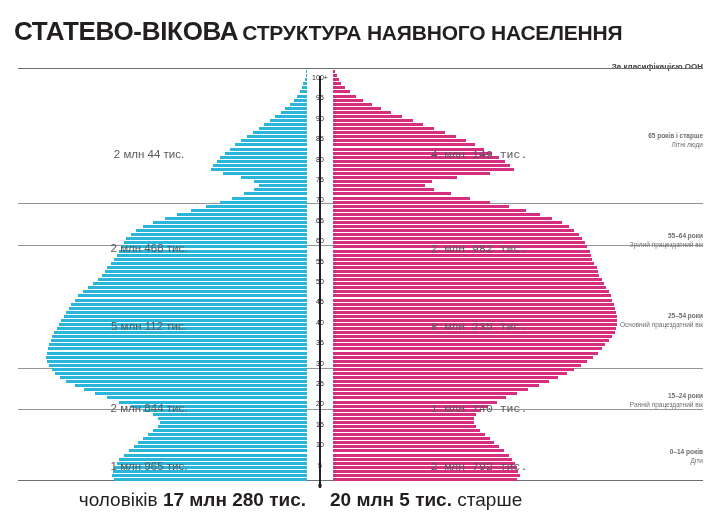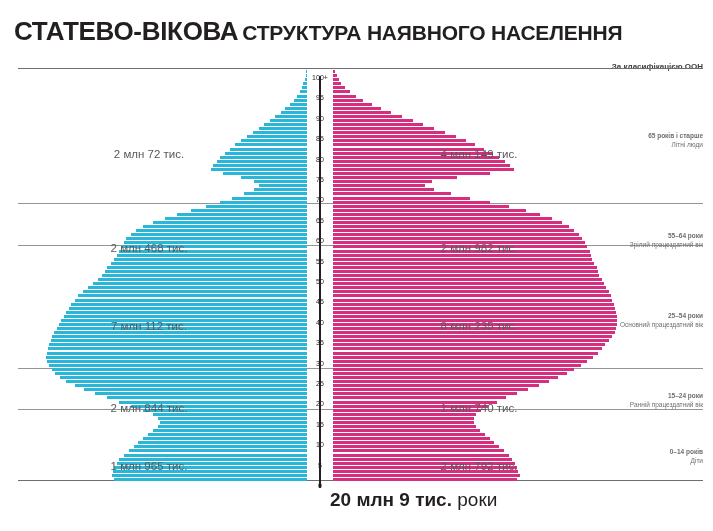--- a/index.html
+++ b/index.html
@@ -52,21 +52,21 @@
   }
   .bar{
     position:absolute;height:3px;
   }
   .bar.m{background:#29b6d8;right:0;}
   .bar.f{background:#d62f7f;left:0;}
   
   .ann{
     position:absolute;font-size:11.5px;color:#58595b;white-space:nowrap;
   }
-  .ann.f{color:#58595b;}
+  .ann.f{color:#58595b;font-family:Liberation Mono, monospace;}
   
   .cls{
     position:absolute;right:14px;text-align:right;white-space:nowrap;
     font-size:6.5px;color:#6d6e71;line-height:1.35;
   }
   .cls b{font-weight:bold;display:block;}
   #oon{
     position:absolute;right:14px;top:2px;font-size:8px;color:#414042;
     white-space:nowrap;font-weight:bold;
   }
@@ -329,38 +329,42 @@
       <div class="axis-label" style="top: 291.6px;">30</div>
       <div class="axis-label" style="top: 312px;">25</div>
       <div class="axis-label" style="top: 332.4px;">20</div>
       <div class="axis-label" style="top: 352.8px;">15</div>
       <div class="axis-label" style="top: 373.2px;">10</div>
       <div class="axis-label" style="top: 393.6px;">5</div>
       <div class="axis-label" style="top: 414px;">0</div>
     </div>
 
   <div id="annotations">
-      <div class="ann" style="top: 88px; left: 0px; width: 290px; text-align: center;">2 млн 72 тис.</div>
+      <div class="ann" style="top: 88px; left: 0px; width: 290px; text-align: center;">2 млн 44 тис.</div>
       <div class="ann" style="top: 182px; left: 0px; width: 290px; text-align: center;">2 млн 468 тис.</div>
-      <div class="ann" style="top: 260px; left: 0px; width: 290px; text-align: center;">7 млн 112 тис.</div>
+      <div class="ann" style="top: 260px; left: 0px; width: 290px; text-align: center;">5 млн 112 тис.</div>
       <div class="ann" style="top: 342px; left: 0px; width: 290px; text-align: center;">2 млн 844 тис.</div>
       <div class="ann" style="top: 400px; left: 0px; width: 290px; text-align: center;">1 млн 965 тис.</div>
       <div class="ann f" style="top: 88px; left: 330px; width: 290px; text-align: center;">4 млн 149 тис.</div>
       <div class="ann f" style="top: 182px; left: 330px; width: 290px; text-align: center;">2 млн 982 тис.</div>
       <div class="ann f" style="top: 260px; left: 330px; width: 290px; text-align: center;">8 млн 235 тис.</div>
       <div class="ann f" style="top: 342px; left: 330px; width: 290px; text-align: center;">1 млн 740 тис.</div>
       <div class="ann f" style="top: 400px; left: 330px; width: 290px; text-align: center;">2 млн 792 тис.</div>
     </div>
   <div id="classifications">
       <div class="cls" style="top: 72px;"><b>65 років і старше</b><span>Літні люди</span></div>
       <div class="cls" style="top: 172px;"><b>55–64 роки</b><span>Зрілий працездатний вік</span></div>
       <div class="cls" style="top: 252px;"><b>25–54 роки</b><span>Основний працездатний вік</span></div>
       <div class="cls" style="top: 332px;"><b>15–24 роки</b><span>Ранній працездатний вік</span></div>
       <div class="cls" style="top: 388px;"><b>0–14 років</b><span>Діти</span></div>
     </div>
 </div>
 
 <div id="footer">
+  <div id="foot-male">
+    <span class="foot-small">чоловіків</span>
+    <span class="foot-big">17 млн 280 тис.</span>
+  </div>
   <div id="foot-female">
-    <span class="foot-big">20 млн 9 тис.</span>
-    <span class="foot-small">роки</span>
+    <span class="foot-big">20 млн 5 тис.</span>
+    <span class="foot-small">старше</span>
   </div>
 </div>
 
 </body></html>

